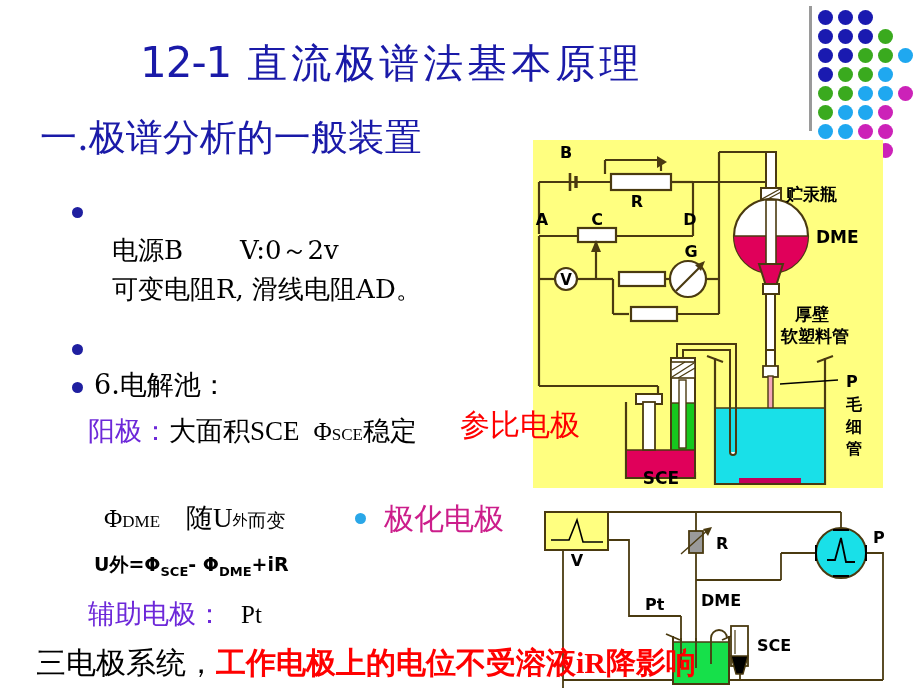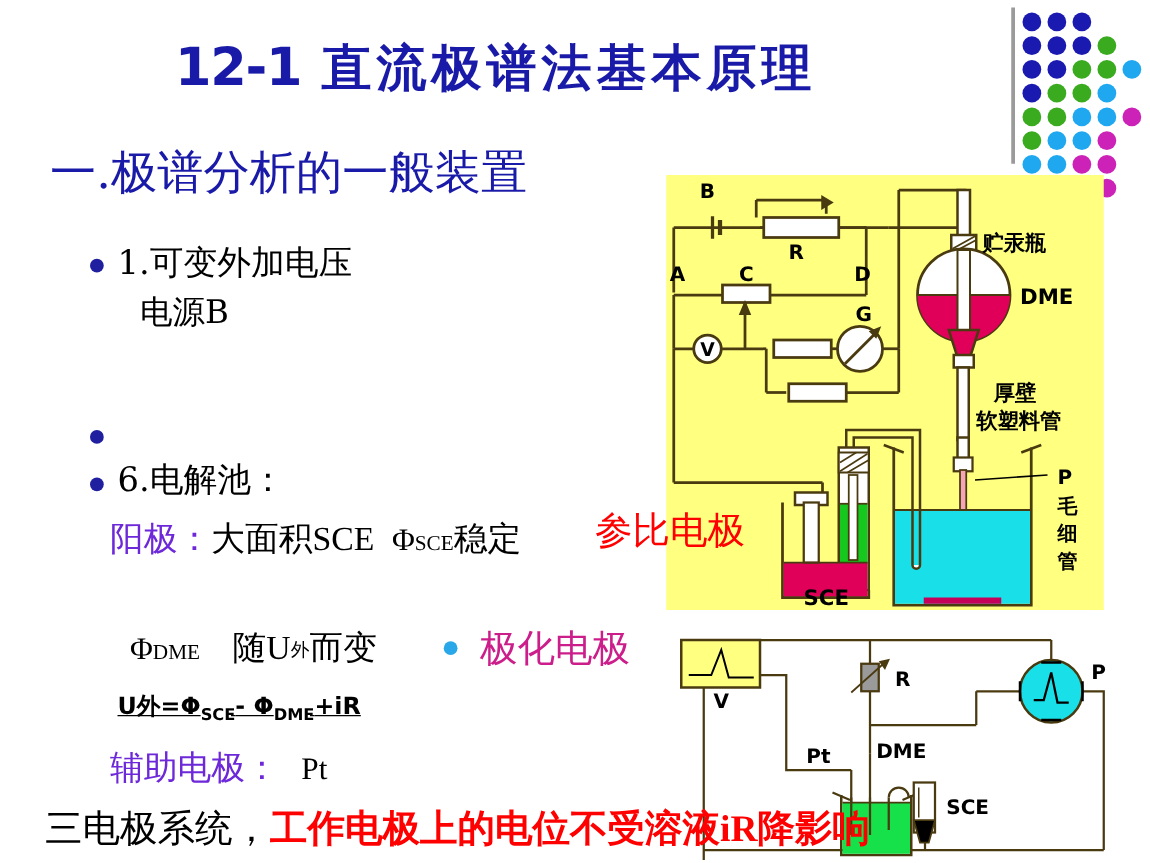--- a/index.html
+++ b/index.html
@@ -6,21 +6,21 @@
   body{
     width:920px;height:690px;background:#ffffff;overflow:hidden;position:relative;
     font-family:"Liberation Serif","DejaVu Serif",serif;
   }
   .stage{position:absolute;left:0;top:0;width:920px;height:690px;}
   .abs{position:absolute;}
 
   
   #title{
     left:140px;top:22px;width:620px;height:62px;
-    color:#1a1aa8;font-weight:bold;font-size:42px;line-height:64px;
+    color:#1a1aa8;font-weight:normal;font-size:42px;line-height:82px;
     font-family:"DejaVu Sans","Liberation Sans",sans-serif;
     letter-spacing:1px;white-space:nowrap;
   }
   #title .num{font-size:42px;letter-spacing:-1px;}
   #title .cn{font-size:40px;letter-spacing:4px;margin-left:16px;}
 
   
   #dotgrid{left:818px;top:10px;width:100px;height:130px;}
   #dotgrid .dot{position:absolute;width:15px;height:15px;border-radius:50%;}
   #vrule{left:809px;top:6px;width:3px;height:125px;background:#9a9a9a;}
@@ -41,21 +41,21 @@
   .blue{color:#6d28d9;}
   .red{color:#ff0000;}
   .magenta{color:#cc1e8b;}
   .sm{font-size:17px;}
   .smr{font-size:15px;vertical-align:2px;}
 
   .redlabel{position:absolute;color:#ff0000;font-size:30px;line-height:32px;white-space:nowrap;
         font-family:"DejaVu Serif","Liberation Serif",serif;}
 
   .formula{position:absolute;color:#000;font-weight:bold;font-size:19px;white-space:nowrap;
-        font-family:"DejaVu Sans","Liberation Sans",sans-serif;text-decoration:underline;}
+        font-family:"DejaVu Sans","Liberation Sans",sans-serif;}
   .formula sub{font-size:13px;}
 
   .cyanbullet{position:absolute;width:11px;height:11px;border-radius:50%;background:#2aa7e8;}
 
   
   #fig1{left:533px;top:140px;width:350px;height:348px;background:#ffff80;}
   #fig1 svg,#fig2 svg{display:block;}
 
   
   #fig2{left:533px;top:498px;width:385px;height:190px;background:#ffffff;}
@@ -110,37 +110,38 @@
     <span class="dot" style="left:40px;top:114px;background:#cc22b8"></span>
     <span class="dot" style="left:60px;top:114px;background:#cc22b8"></span>
 
     <span class="dot" style="left:20px;top:133px;background:#cc22b8"></span>
     <span class="dot" style="left:60px;top:133px;background:#cc22b8"></span>
   </div>
 
   <div class="abs" id="section-heading">一.极谱分析的一般装置</div>
 
   <span class="bullet" style="left:72px;top:207px;"></span>
-  <div class="btxt" style="left:94px;top:196px;">1.可变外加电压</div>
 
   <div class="btxt sub" style="left:112px;top:235px;">电源B</div>
+  <div class="btxt sub" style="left:240px;top:235px;">V:0～2v</div>
+  <div class="btxt sub" style="left:112px;top:274px;">可变电阻R, 滑线电阻AD。</div>
 
   <span class="bullet" style="left:72px;top:344px;"></span>
 
   <span class="bullet" style="left:72px;top:382px;"></span>
   <div class="btxt" style="left:94px;top:370px;">6.电解池：</div>
 
   <div class="abs" style="left:88px;top:413px;white-space:nowrap;">
     <span class="blue" style="font-size:27px;">阳极：</span><span style="font-size:27px;color:#000;">大面积SCE</span><span style="display:inline-block;width:14px;"></span><span style="font-size:25px;color:#000;">Φ</span><span class="sm" style="color:#000;">SCE</span><span style="font-size:27px;color:#000;">稳定</span>
   </div>
-  <div class="redlabel" style="left:476px;top:409px;z-index:5;">参比电极</div>
+  <div class="redlabel" style="left:460px;top:409px;z-index:5;">参比电极</div>
 
 
   <div class="abs" style="left:104px;top:500px;white-space:nowrap;color:#000;">
-    <span style="font-size:25px;">Φ</span><span class="sm">DME</span><span style="display:inline-block;width:26px;"></span><span style="font-size:27px;">随U</span><span class="smr">外</span><span style="font-size:27px;">而变</span>
+    <span style="font-size:25px;">Φ</span><span class="sm">DME</span><span style="display:inline-block;width:26px;"></span><span style="font-size:27px;">随U</span><span class="smr">外</span><span style="font-size:19px;">而变</span>
   </div>
   <span class="cyanbullet" style="left:355px;top:513px;"></span>
   <div class="abs magenta" style="left:384px;top:499px;font-size:30px;white-space:nowrap;">极化电极</div>
 
   <div class="formula" style="left:94px;top:552px;">
     <span>U外=Φ</span><sub>SCE</sub><span>- Φ</span><sub>DME</sub><span>+iR</span>
   </div>
 
   <div class="abs" style="left:88px;top:596px;white-space:nowrap;">
     <span class="blue" style="font-size:27px;">辅助电极：</span><span style="display:inline-block;width:18px;"></span><span style="font-size:25px;color:#000;">Pt</span>

